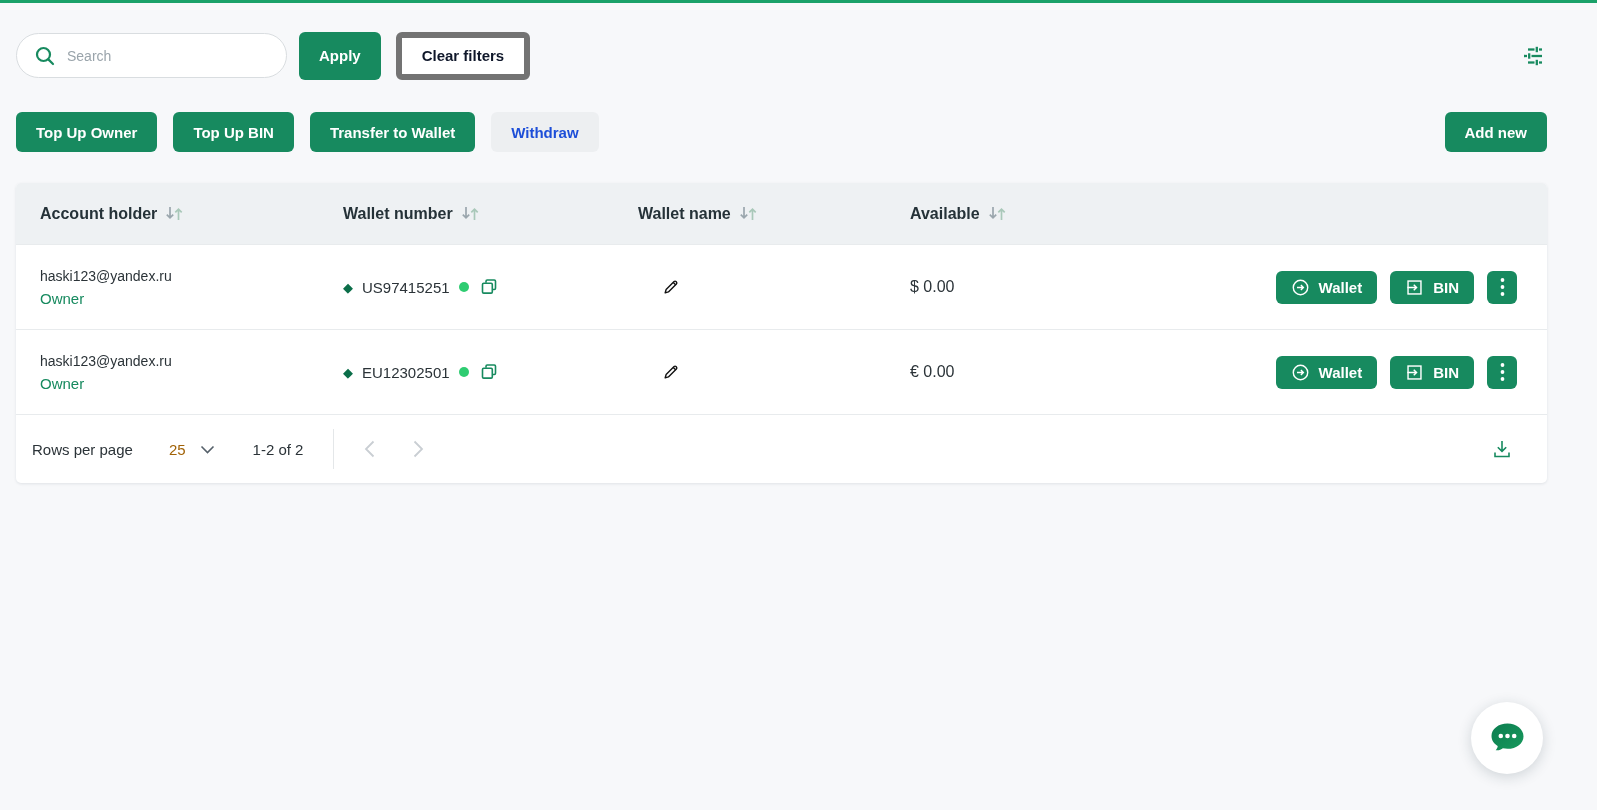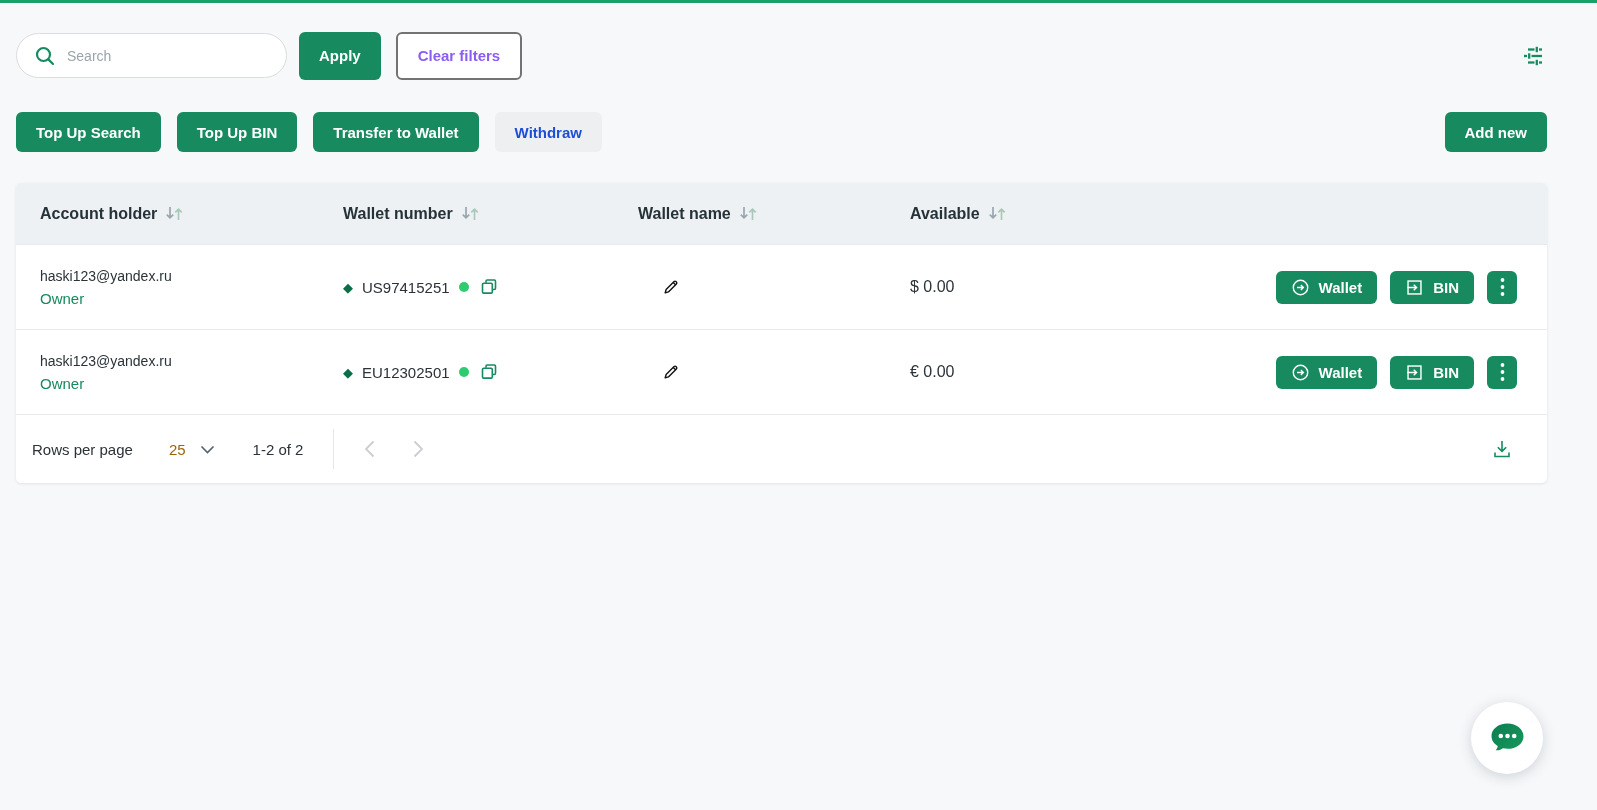--- a/index.html
+++ b/index.html
@@ -23,21 +23,21 @@
     border:none; outline:none; flex:1; font-size:14px; color:#253238; background:transparent;
     font-family:"Liberation Sans", sans-serif;
   }
   .search-box input::placeholder { color:#9aa4ab; }
   .btn {
     height:48px; border-radius:6px; border:none; cursor:pointer;
     font-family:"Liberation Sans", sans-serif; font-size:15px; font-weight:700;
     display:inline-flex; align-items:center; justify-content:center; padding:0 20px;
   }
   .btn-primary { background:#178a5f; color:#fff; }
-  .btn-outline { background:#fff; color:#8b5cf6; border:2px solid #737373; }
+  .btn-outline { background:#fff; color:#0f172a; border:6px solid #737373; }
   .btn-disabled { background:#edeff1; color:#1d4ed8; cursor:default; }
   .apply-btn { margin-left:12px; }
   .clear-btn { margin-left:15px; }
   .sliders-btn { margin-left:auto; background:none; border:none; cursor:pointer; width:28px; height:28px; display:flex; align-items:center; justify-content:center; }
 
   
   .actions-bar { position:absolute; top:112px; left:16px; right:50px; height:40px; display:flex; align-items:center; gap:16px; }
   .actions-bar .btn { height:40px; font-size:15px; }
   .addnew-btn { margin-left:auto; }
 
@@ -109,21 +109,21 @@
           <line x1="7" y1="18.5" x2="13.5" y2="18.5"></line>
             <line x1="15.8" y1="15.8" x2="15.8" y2="21.2"></line>
             <line x1="18" y1="18.5" x2="21" y2="18.5"></line>
         </g>
       </svg>
     </span>
   </button>
 </div>
 
 <div class="actions-bar">
-  <button class="btn btn-primary">Top Up Search</button>
+  <button class="btn btn-primary">Top Up Owner</button>
   <button class="btn btn-primary">Top Up BIN</button>
   <button class="btn btn-primary">Transfer to Wallet</button>
   <button class="btn btn-disabled" disabled="">Withdraw</button>
   <button class="btn btn-primary addnew-btn">Add new</button>
 </div>
 
 <div class="table-card">
 
   <div class="trow thead">
     <div class="th">

